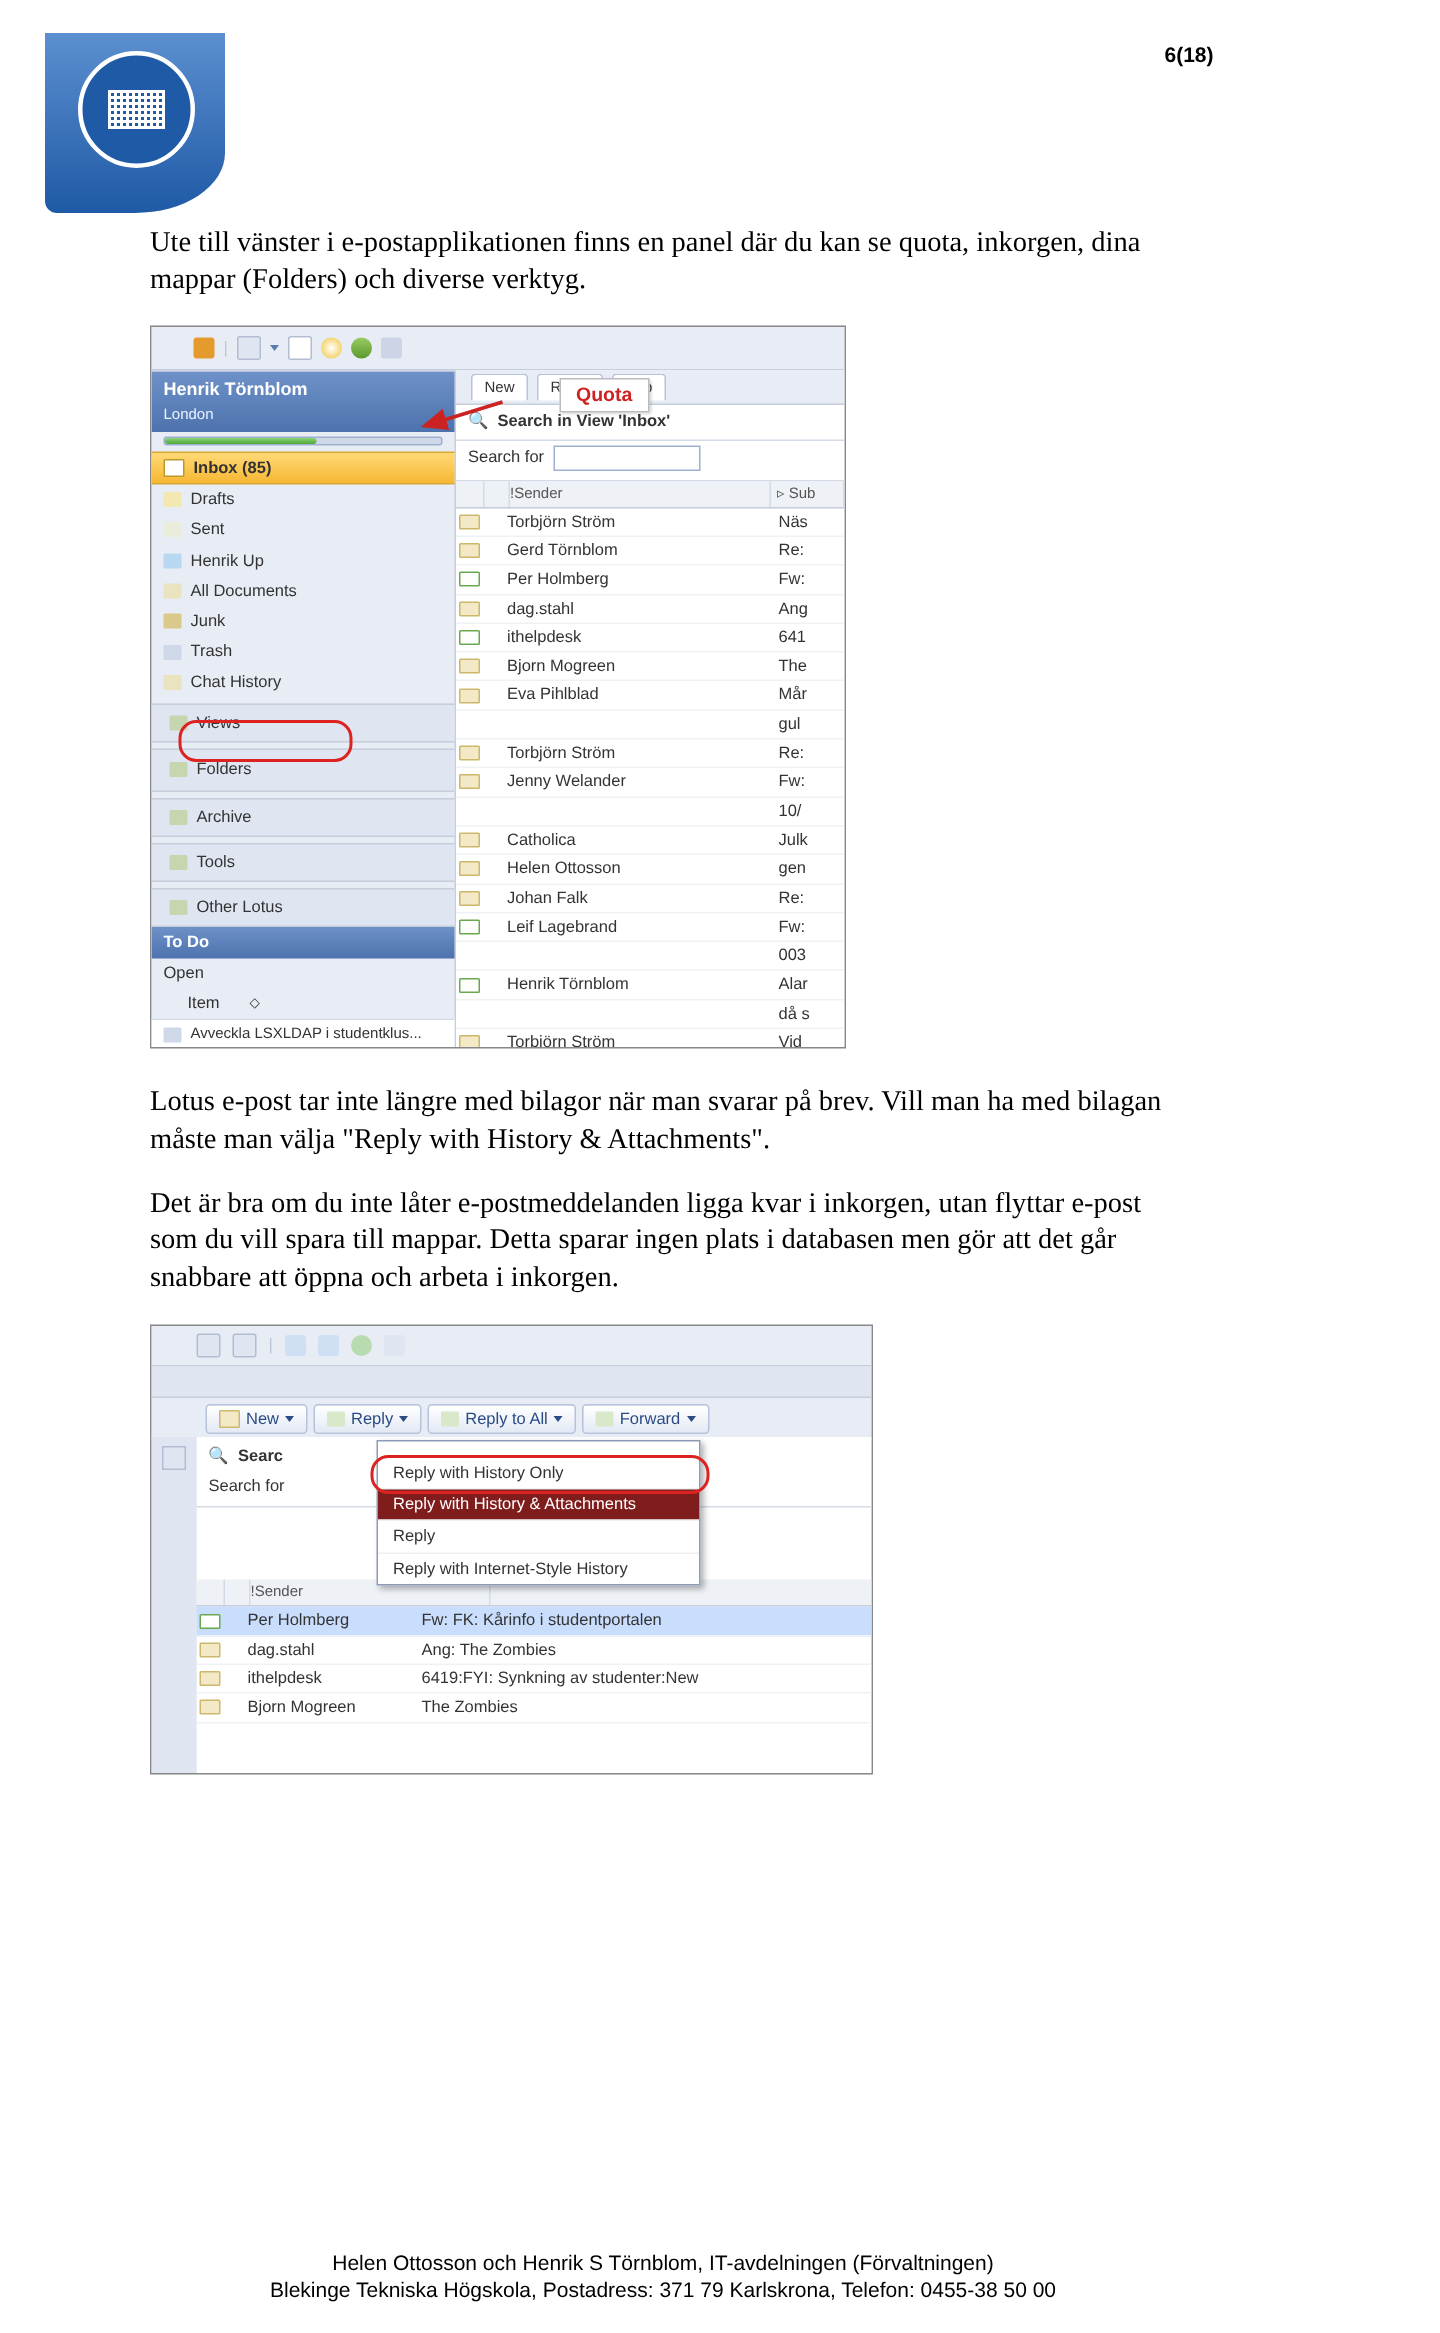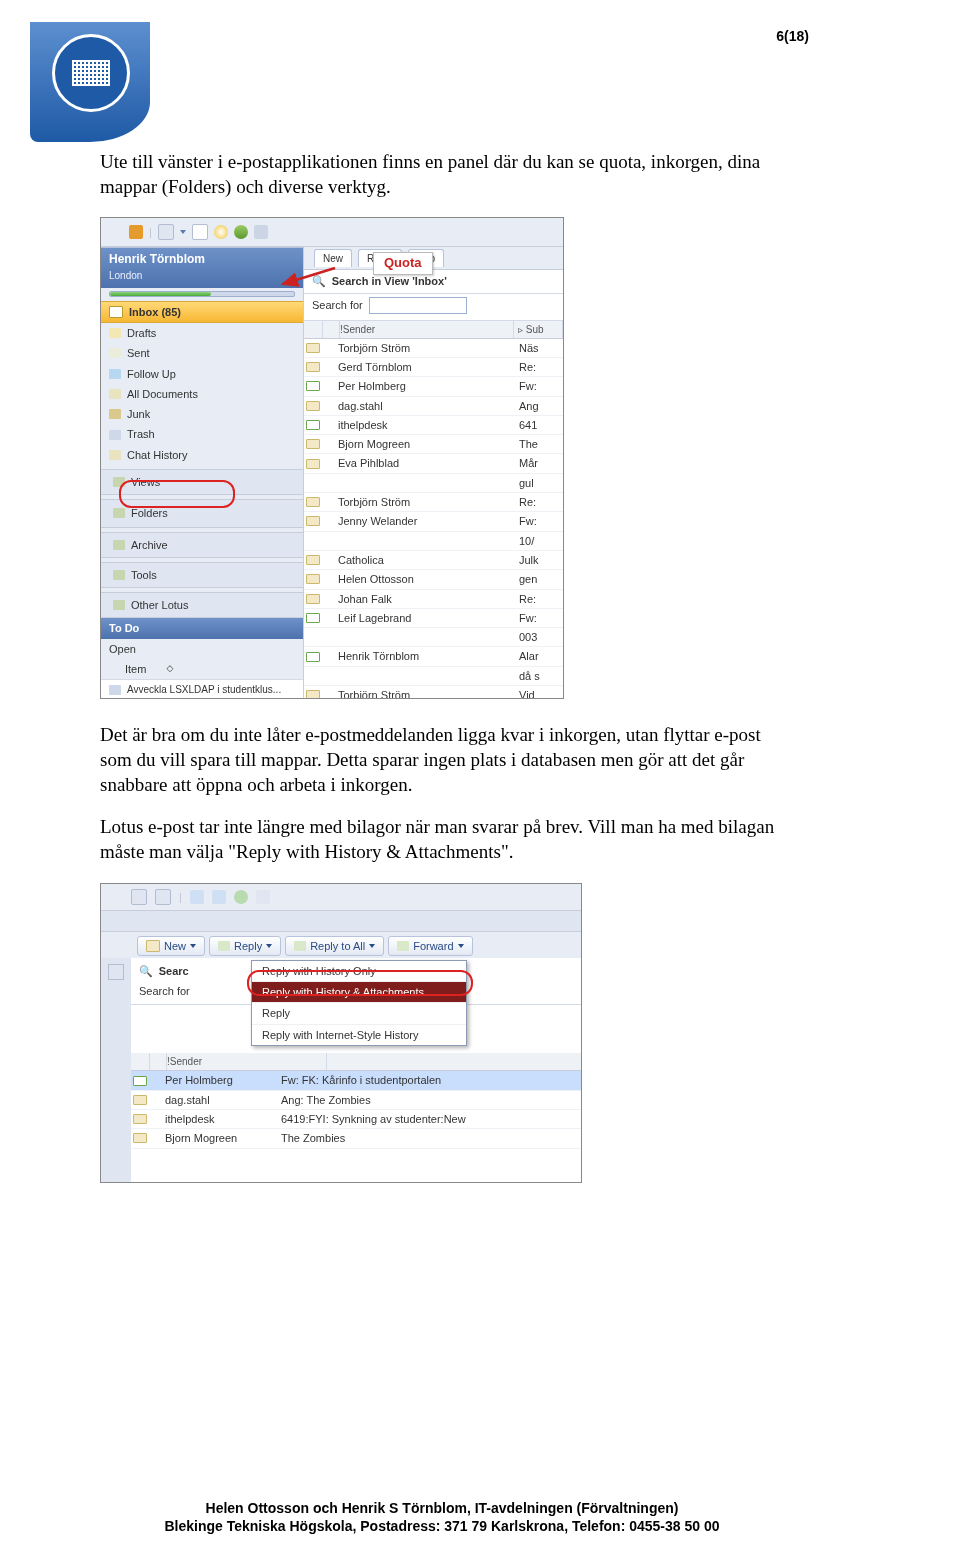--- a/index.html
+++ b/index.html
@@ -78,21 +78,20 @@
   }
   .footer {
     position: absolute;
     bottom: 20px;
     left: 0;
     width: 100%;
     text-align: center;
     font-family: Arial, sans-serif;
     font-size: 14px;
     line-height: 1.25;
-    font-weight: bold;
   }
 
   
   .ss1 {
     width: 462px;
     height: 480px;
     background: #eef1f6;
     font-family: Tahoma, Arial, sans-serif;
     font-size: 11px;
     color: #333;
@@ -319,21 +318,21 @@
   .reply-menu {
     position: absolute;
     left: 150px;
     top: 76px;
     background: #fff;
     border: 1px solid #8c9ab5;
     box-shadow: 2px 2px 4px rgba(0,0,0,.3);
     width: 214px;
   }
   .reply-menu .mi { padding: 3px 10px; border-top: 1px solid #f0f0f0; }
-  .reply-menu .mi:first-child { border-top: none; }
+  .reply-menu .mi:first-child { border-top: none; margin-top: 11px; }
   .reply-menu .mi.sel {
     background: #7f1d1d;
     color: #fff;
   }
   .oval2 {
     position: absolute;
     left: 146px;
     top: 86px;
     width: 222px;
     height: 22px;
@@ -405,21 +404,21 @@
           <div class="side-item">
               <span class="mini-ic" style="background:#f4e8b2"></span>
               <span>Drafts</span>
             </div>
           <div class="side-item">
               <span class="mini-ic" style="background:#e9edda"></span>
               <span>Sent</span>
             </div>
           <div class="side-item">
               <span class="mini-ic" style="background:#b8d8f2"></span>
-              <span>Follow Up</span>
+              <span>Henrik Up</span>
             </div>
           <div class="side-item">
               <span class="mini-ic" style="background:#e9e3c0"></span>
               <span>All Documents</span>
             </div>
           <div class="side-item">
               <span class="mini-ic" style="background:#d9c98b"></span>
               <span>Junk</span>
             </div>
           <div class="side-item">
@@ -654,22 +653,22 @@
       <svg class="quota-arrow">
         <defs>
             <marker id="ah" markerWidth="8" markerHeight="8" refX="6" refY="3" orient="auto">
               <path d="M0,0 L7,3 L0,6 Z" fill="#c22"></path>
             </marker>
           </defs>
         <line x1="56" y1="4" x2="4" y2="20" stroke="#c22" stroke-width="2.5" marker-end="url(#ah)"></line>
       </svg>
     </div>
 
+    <p>Lotus e-post tar inte längre med bilagor när man svarar på brev. Vill man ha med bilagan måste man välja "Reply with History &amp; Attachments".</p>
     <p>Det är bra om du inte låter e-postmeddelanden ligga kvar i inkorgen, utan flyttar e-post som du vill spara till mappar. Detta sparar ingen plats i databasen men gör att det går snabbare att öppna och arbeta i inkorgen.</p>
-    <p>Lotus e-post tar inte längre med bilagor när man svarar på brev. Vill man ha med bilagan måste man välja "Reply with History &amp; Attachments".</p>
 
     <div class="screenshot ss2">
       <div class="ss2-topicons">
         <div class="tool-ic" style="background:#e0e6f1;border:1px solid #b3bdd2"></div>
         <div class="tool-ic" style="background:#e0e6f1;border:1px solid #b3bdd2"></div>
         <div style="color:#bdc4d4">|</div>
         <div class="tool-ic" style="background:#cfe0f4"></div>
         <div class="tool-ic" style="background:#cfe0f4"></div>
         <div class="tool-ic" style="background:#b8dcb0;border-radius:50%"></div>
         <div class="tool-ic" style="background:#e0e6f1"></div>

